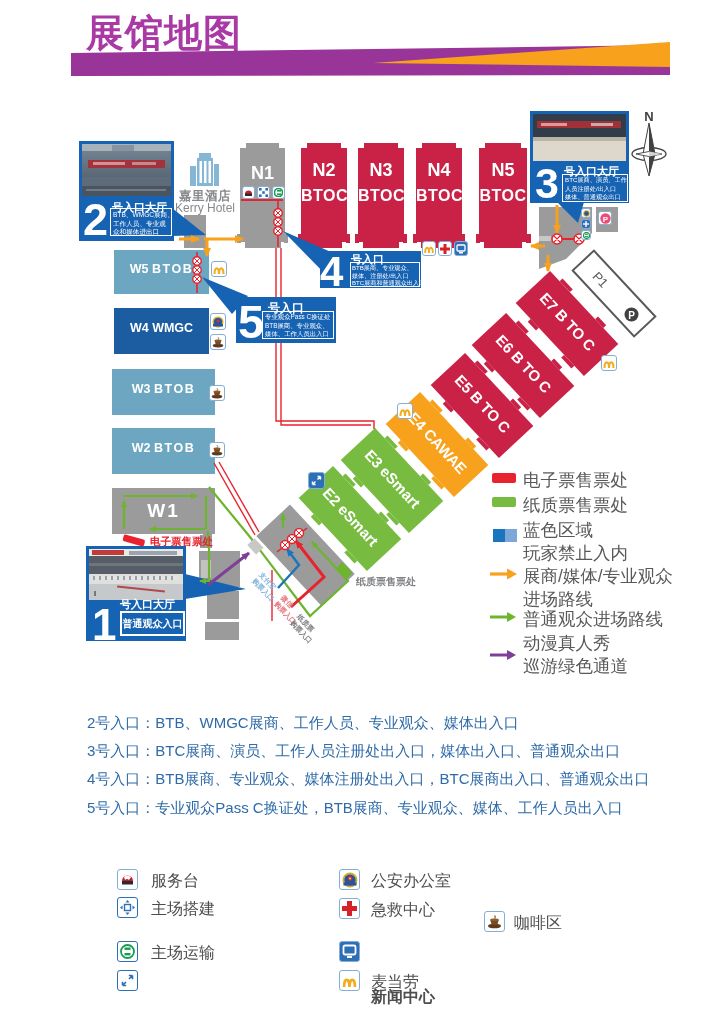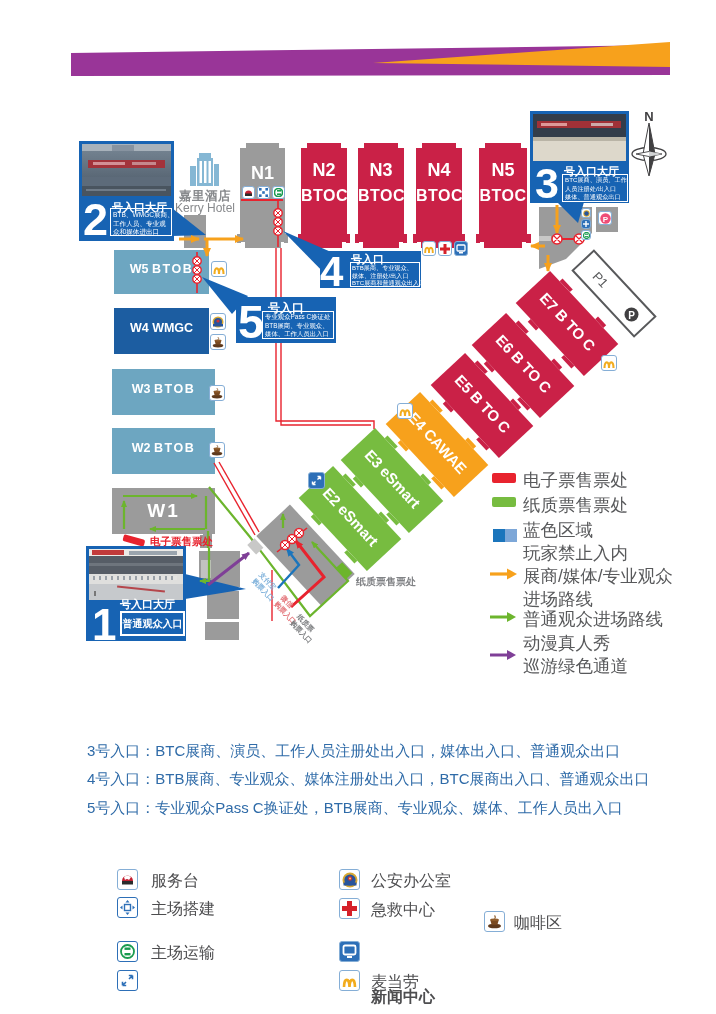--- a/index.html
+++ b/index.html
@@ -19,20 +19,21 @@
   .btxt{position:absolute;color:#fff;font-size:6.8px;line-height:8.8px;white-space:nowrap;transform-origin:0 0;}
   .ic{position:absolute;background:#fff;border:1px solid #85aed6;border-radius:3px;box-sizing:border-box;display:flex;align-items:center;justify-content:center;}
   .legtx{position:absolute;color:#58595b;font-size:17.5px;white-space:nowrap;}
   .listtx{position:absolute;color:#2f6ba8;font-size:15px;white-space:nowrap;}
   .bottx{position:absolute;color:#4d4d4f;font-size:16px;white-space:nowrap;text-align:center;}
 </style>
 </head>
 <body>
 <div id="page">
 
+<div class="abs" style="left:86px;top:8px;font-size:38px;font-weight:bold;color:#a939a5;letter-spacing:1px;">展馆地图</div>
 
 <svg class="abs" style="left:0;top:0;" width="716" height="90" viewBox="0 0 716 90">
   <polygon points="71,53 670,45 670,75 71,76" fill="#993598"></polygon>
   <polygon points="373,63 670,42 670,67" fill="#f7a11c"></polygon>
 </svg>
 
 <div class="hall gry" style="left:240px;top:148px;width:45px;height:94px;"></div>
 <div class="hall gry" style="left:246px;top:143px;width:33px;height:6px;"></div>
 <div class="hall gry" style="left:245px;top:242px;width:36px;height:6px;"></div>
 <div class="hall gry" style="left:237px;top:234px;width:4px;height:9px;"></div>
@@ -522,20 +523,21 @@
 <div class="legtx" style="left:523px;top:607px;">普通观众进场路线</div>
 
 <svg class="abs" style="left:489px;top:648px;" width="30" height="14">
       <path d="M1,7 L20,7" stroke="#7f3f97" stroke-width="3" fill="none"></path>
       <path d="M18,2 L27,7 L18,12 z" fill="#7f3f97"></path>
     </svg>
 <div class="legtx" style="left:523px;top:631px;">动漫真人秀</div>
 <div class="legtx" style="left:523px;top:654px;">巡游绿色通道</div>
 
 
+<div class="listtx" style="left:87px;top:714px;">2号入口：BTB、WMGC展商、工作人员、专业观众、媒体出入口</div>
 
 <div class="listtx" style="left:87px;top:742px;">3号入口：BTC展商、演员、工作人员注册处出入口，媒体出入口、普通观众出口</div>
 
 <div class="listtx" style="left:87px;top:770px;">4号入口：BTB展商、专业观众、媒体注册处出入口，BTC展商出入口、普通观众出口</div>
 
 <div class="listtx" style="left:87px;top:799px;">5号入口：专业观众Pass C换证处，BTB展商、专业观众、媒体、工作人员出入口</div>
 
 <div class="ic" style="left:117px;top:869px;width:21px;height:21px;">
       <svg width="15" height="15">
         <path d="M2,9 a5.5,5.5 0 1 1 11,0 z" fill="#c42032"></path>

